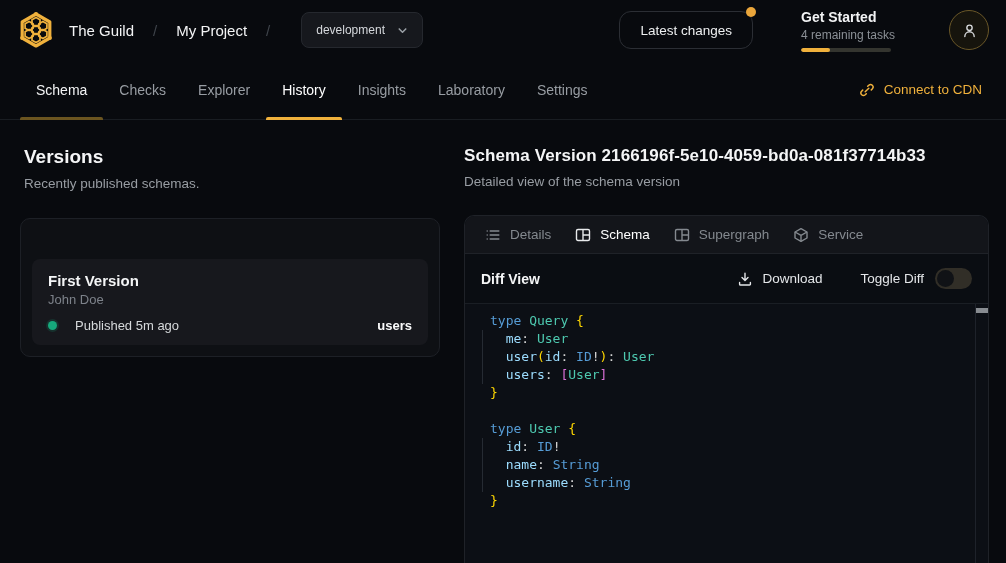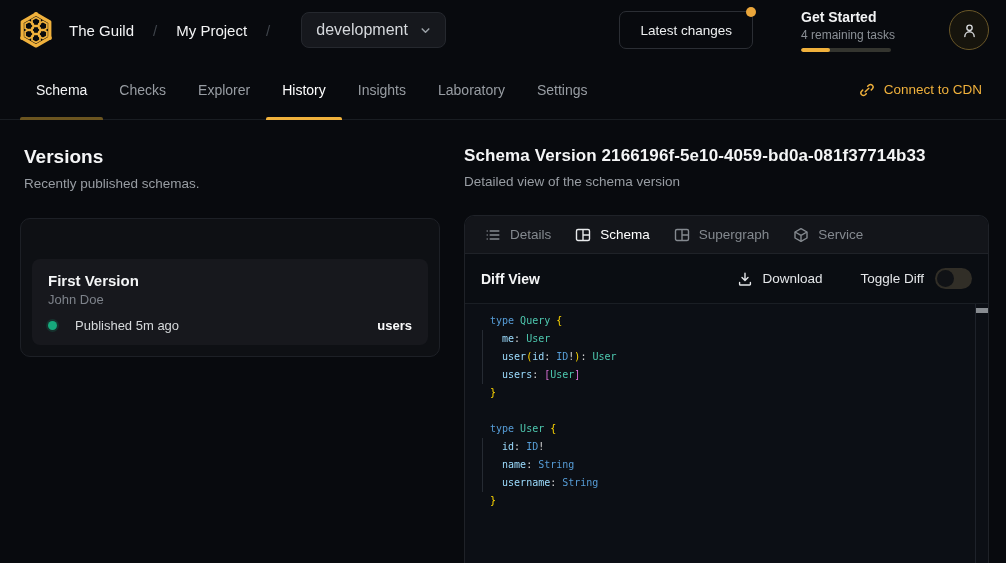--- a/index.html
+++ b/index.html
@@ -18,26 +18,26 @@
     display:flex; align-items:center; padding:0 17px 0 16px;justify-content:center;
   }
   .logo { width:40px; height:40px; flex:0 0 auto; }
   .crumb-link { font-size:15px; font-weight:500; color:#f3f4f5; background:none; border:none; cursor:pointer; font-family:inherit; }
   .crumb-sep { color:#3f444b; font-size:15px; margin:0 19px; }
   .brand { margin-left:13px; }
   .target-dropdown {
     margin-left:12px; height:36px; padding:0 12px 0 14px;
     display:flex; align-items:center; gap:10px;
     background:#16181d; border:1px solid #25282e; border-radius:8px;
-    color:#d5d8dc; font-size:16px; font-family:inherit; cursor:pointer;
+    color:#d5d8dc; font-size:12px; font-family:inherit; cursor:pointer;
   }
   .header-right { margin-left:auto; display:flex; align-items:center; }
   .latest-changes-btn {
     position:relative; height:38px; padding:0 20px;
-    background:transparent; border:1px solid #2b2e34; border-radius:7px;
+    background:transparent; border:1px solid #2b2e34; border-radius:12px;
     color:#eef0f1; font-size:13.5px; font-family:inherit; cursor:pointer;
   }
   .notif-dot {
     position:absolute; top:-5px; right:-4px; width:10px; height:10px;
     border-radius:50%; background:#eaa63b;
   }
   .get-started { margin-left:48px; width:96px; }
   .gs-title { font-size:14px; font-weight:600; color:#f2f3f4; }
   .gs-sub { font-size:12px; color:#8b9096; margin-top:3px; white-space:nowrap; }
   .gs-bar { margin-top:6px; height:4px; width:90px; background:#34352f; border-radius:2px; overflow:hidden; }
@@ -137,21 +137,21 @@
     border-radius:50%; background:#101216;
   }
 
   
   .code-area {
     position:relative; height:382px; background:#0c0f15;
     padding:8px 20px 0 25px; cursor:text;
   }
   .code-pre {
     font-family:"DejaVu Sans Mono", monospace;
-    font-size:10px; line-height:18px; white-space:pre; color:#d4d4d4;
+    font-size:13px; line-height:18px; white-space:pre; color:#d4d4d4;
   }
   .indent-guide { position:absolute; left:17px; width:1px; background:#262b33; }
   .guide-1 { top:26px; height:54px; }
   .guide-2 { top:134px; height:54px; }
   .tk-kw { color:#569cd6; }
   .tk-ty { color:#4ec9b0; }
   .tk-fl { color:#9cdcfe; }
   .tk-au { color:#ffd700; }
   .tk-mg { color:#da70d6; }
   .tk-pl { color:#d4d4d4; }

